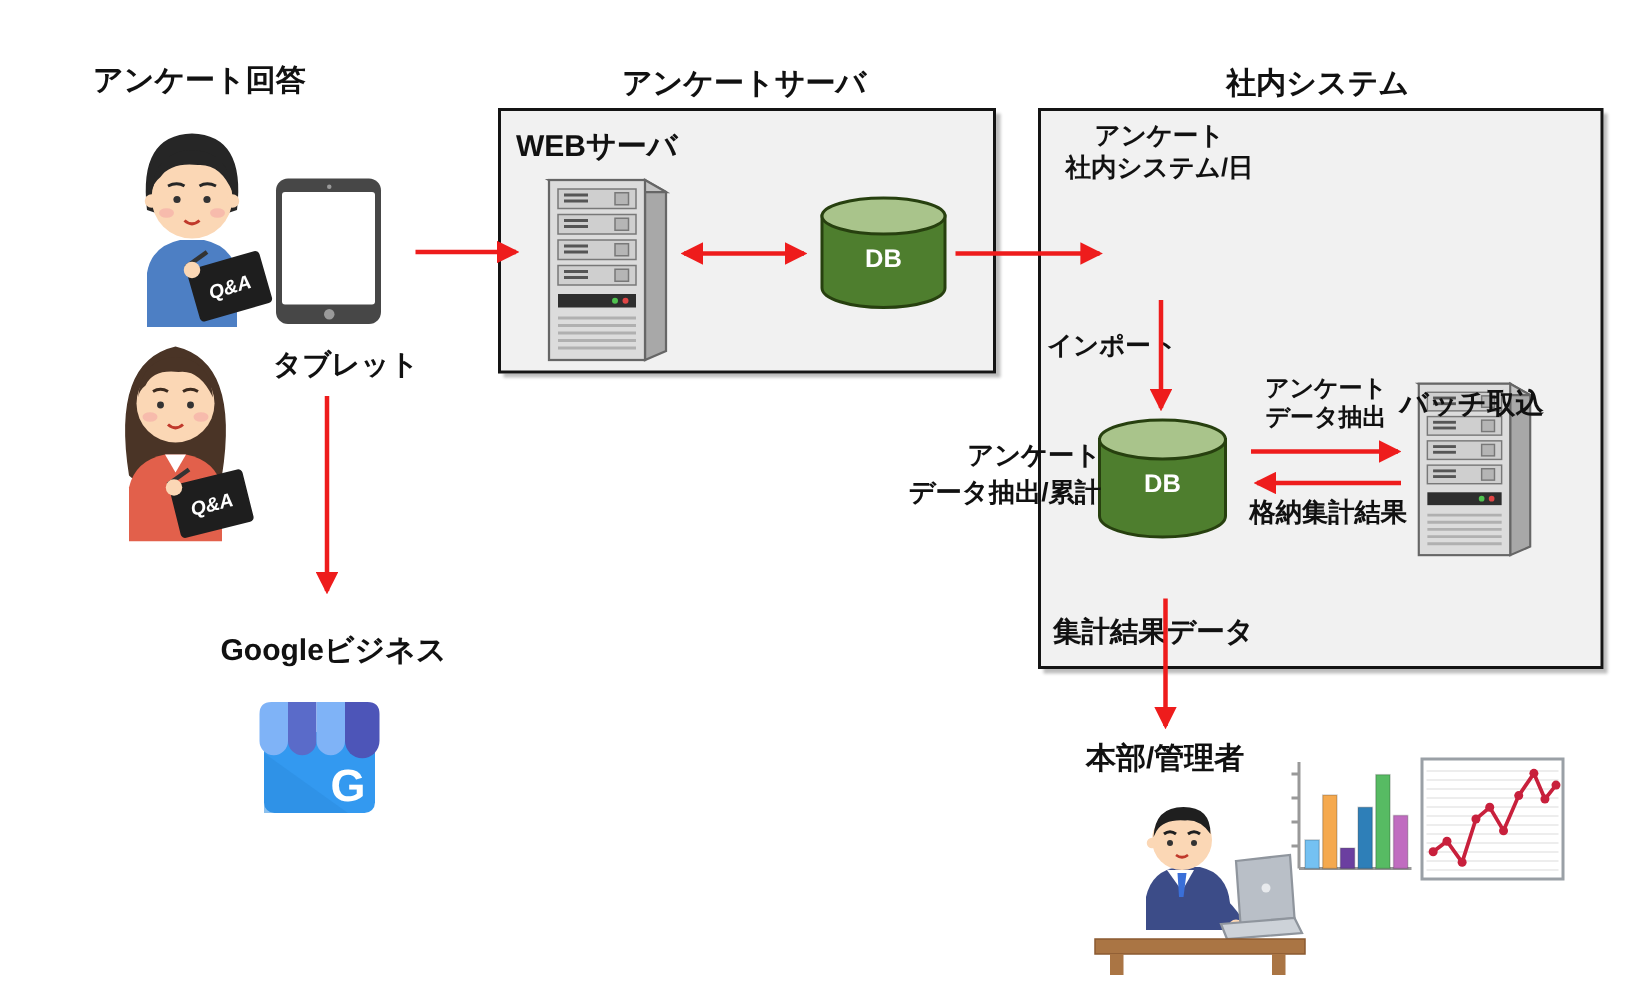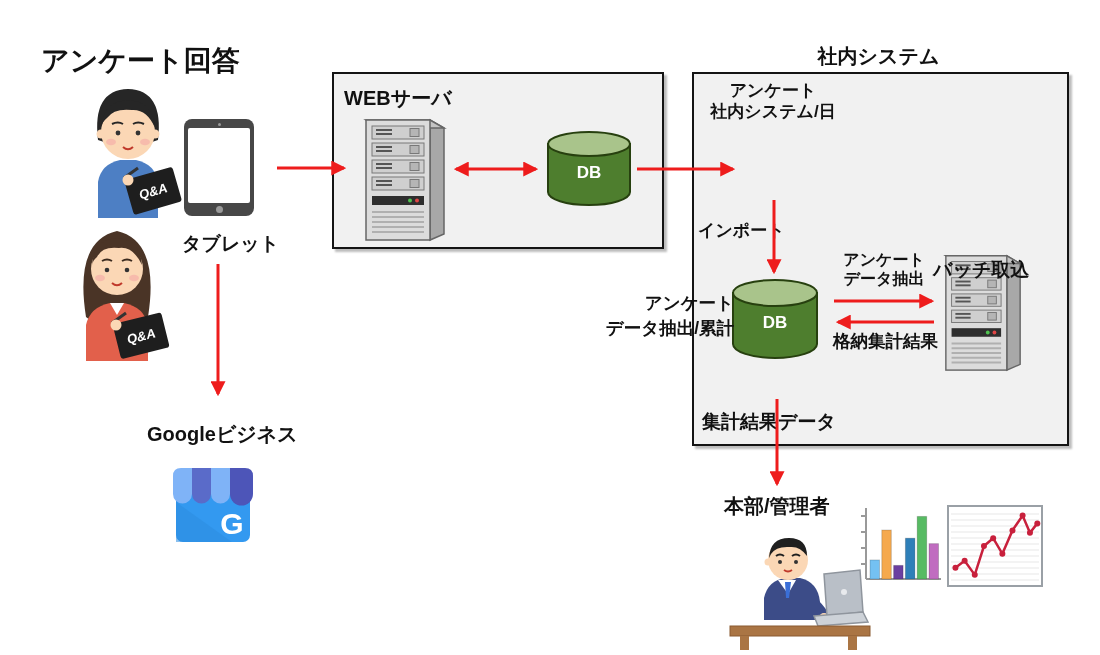--- a/index.html
+++ b/index.html
@@ -29,21 +29,22 @@
   svg text{font-family:"Liberation Sans","DejaVu Sans",sans-serif;}
 </style>
 </head>
 <body>
 
 <div id="canvas">
 
   <div class="box" style="left:332px;top:72px;width:328px;height:173px;"></div>
   <div class="box" style="left:692px;top:72px;width:373px;height:370px;"></div>
 
-  <div class="lbl" style="left:41px;top:44px;font-size:28px;">アンケート回答</div>
+  <div class="lbl" style="left:62px;top:44px;font-size:20px;font-family:Liberation Mono, monospace;">アンケート回答</div>
+  <div class="lbl ctr" style="left:332px;top:44px;width:328px;font-size:20px;">アンケートサーバ</div>
   <div class="lbl ctr" style="left:692px;top:44px;width:373px;font-size:20px;">社内システム</div>
   <div class="lbl" style="left:344px;top:86px;font-size:20px;z-index:4;">WEBサーバ</div>
   <div class="lbl" style="left:182px;top:233px;font-size:19px;">タブレット</div>
   <div class="lbl" style="left:147px;top:422px;font-size:20px;">Googleビジネス</div>
 
   <div class="lbl ctr" style="left:700px;top:80px;width:146px;font-size:17px;line-height:21px;z-index:4;">
     <div>アンケート</div>
     <div>社内システム/日</div>
   </div>
   <div class="lbl" style="left:698px;top:221px;font-size:17px;z-index:4;">インポート</div>

